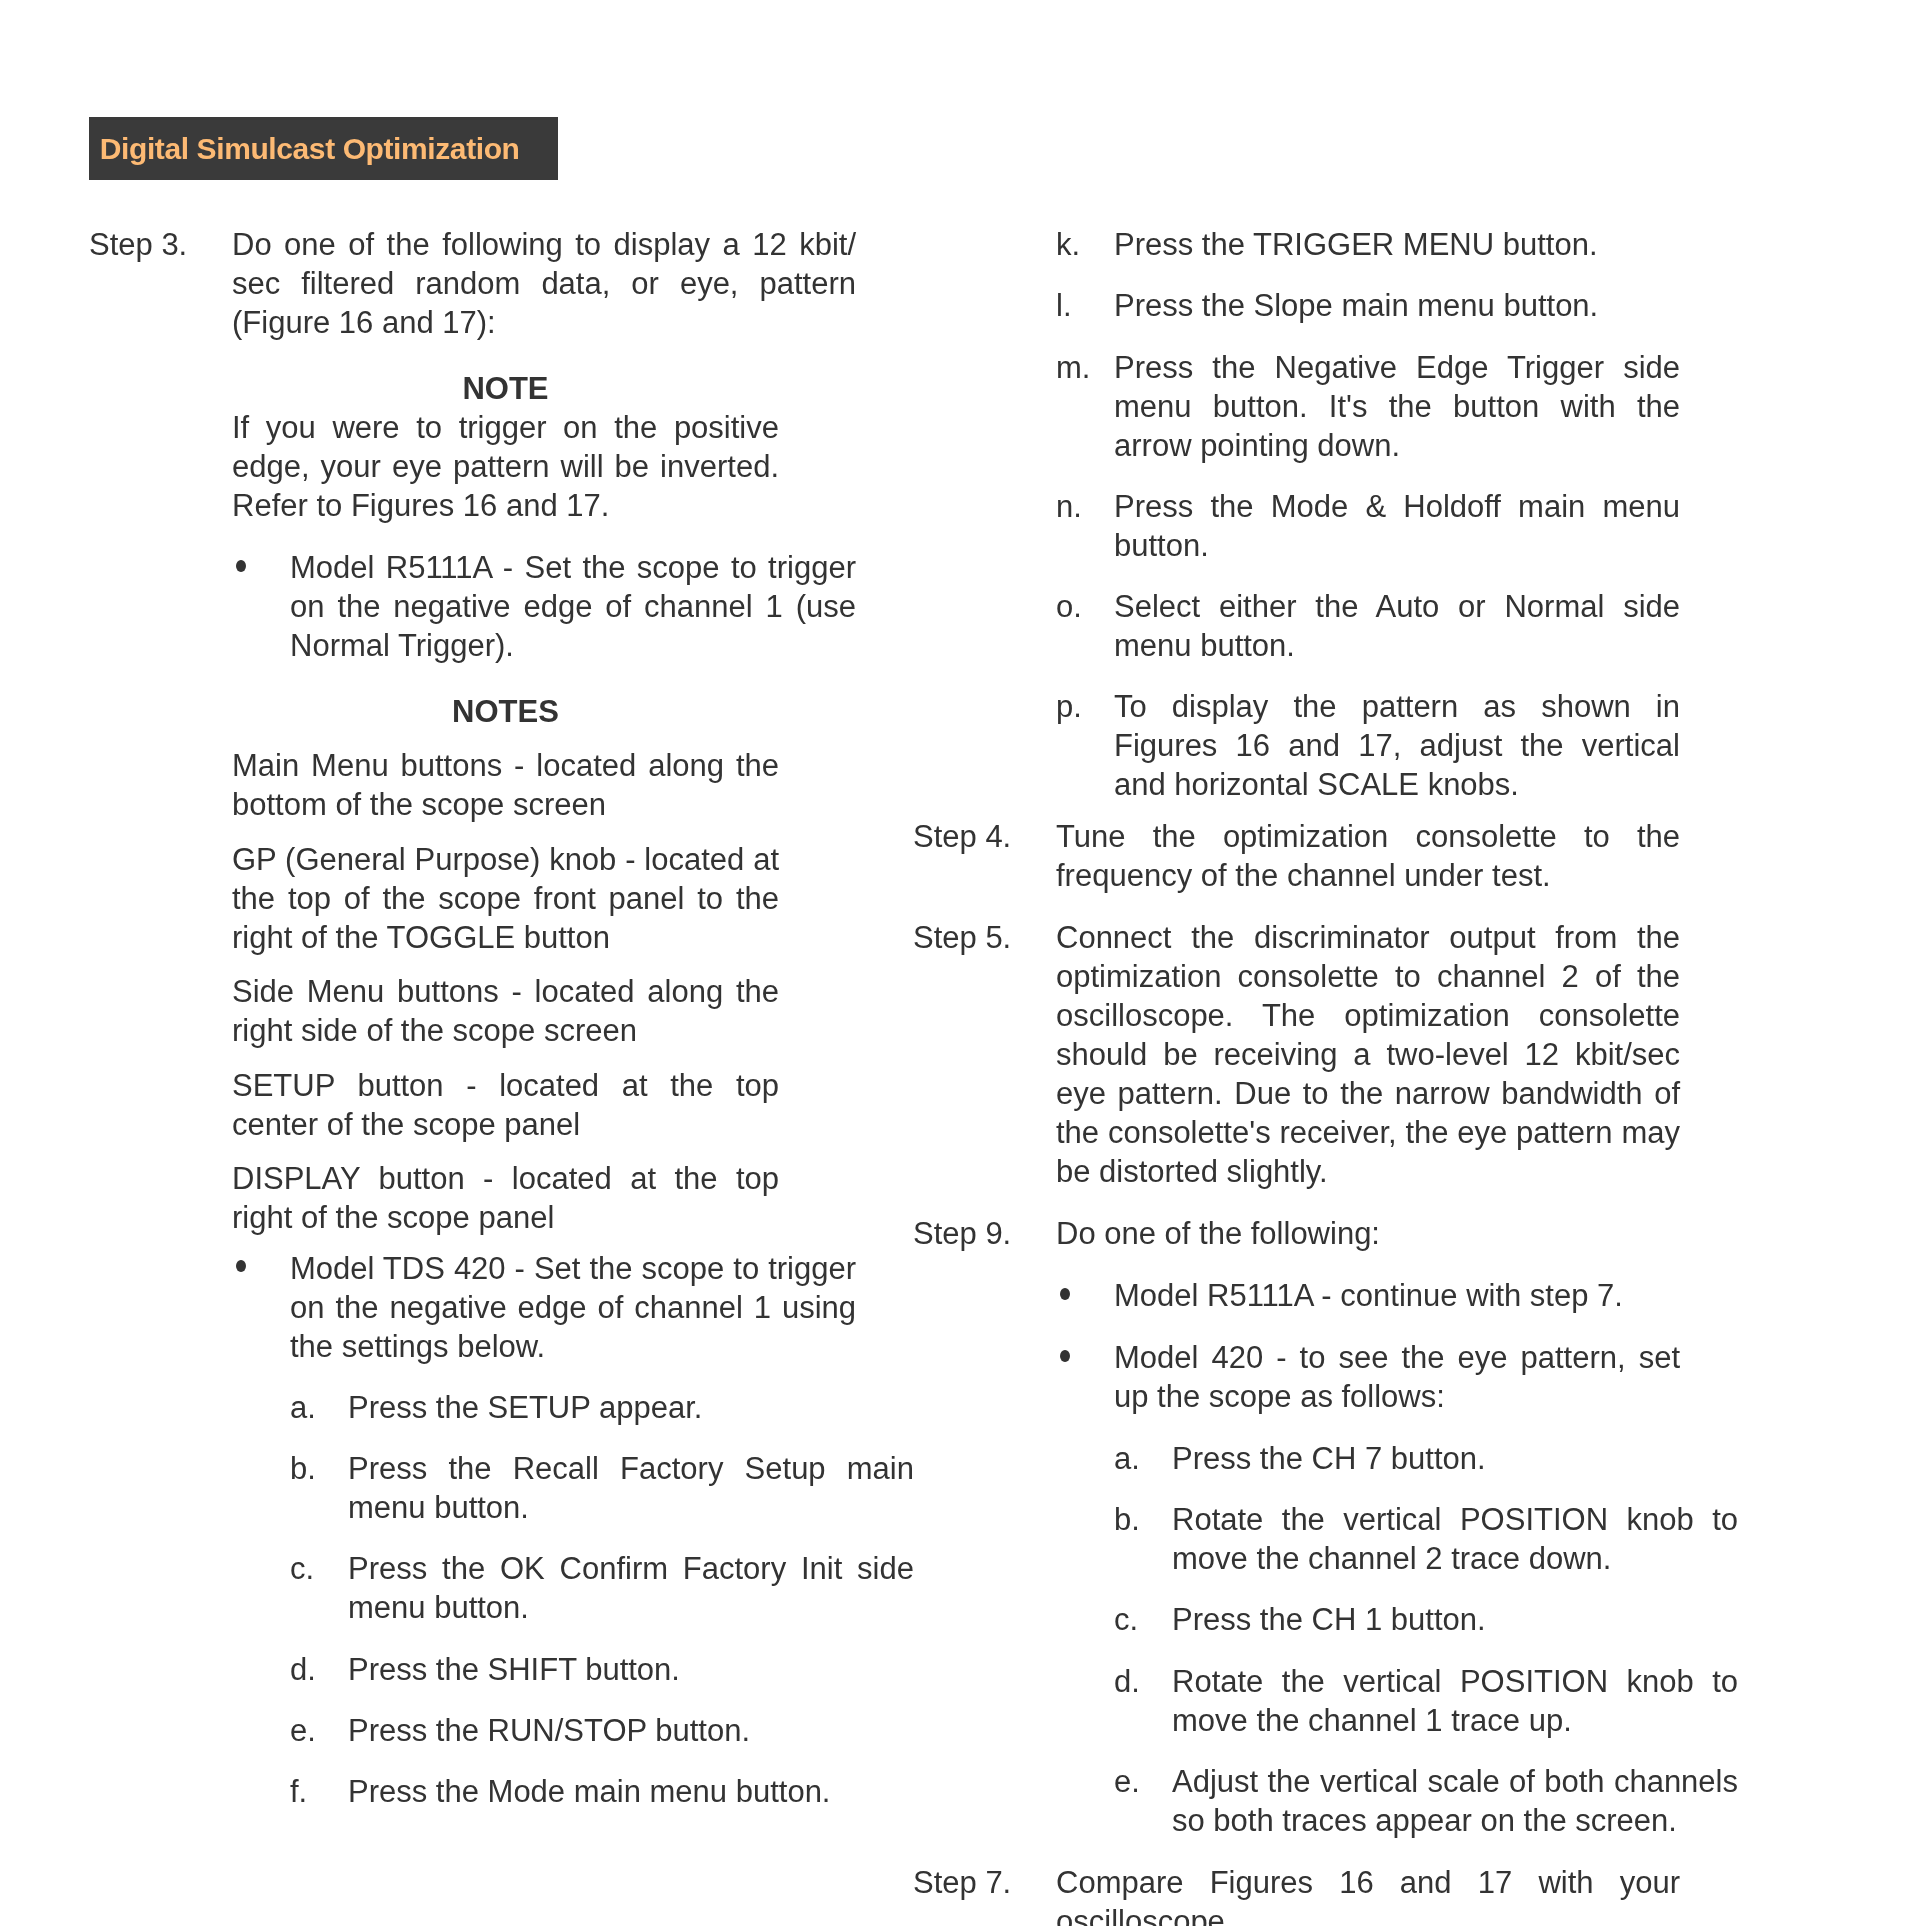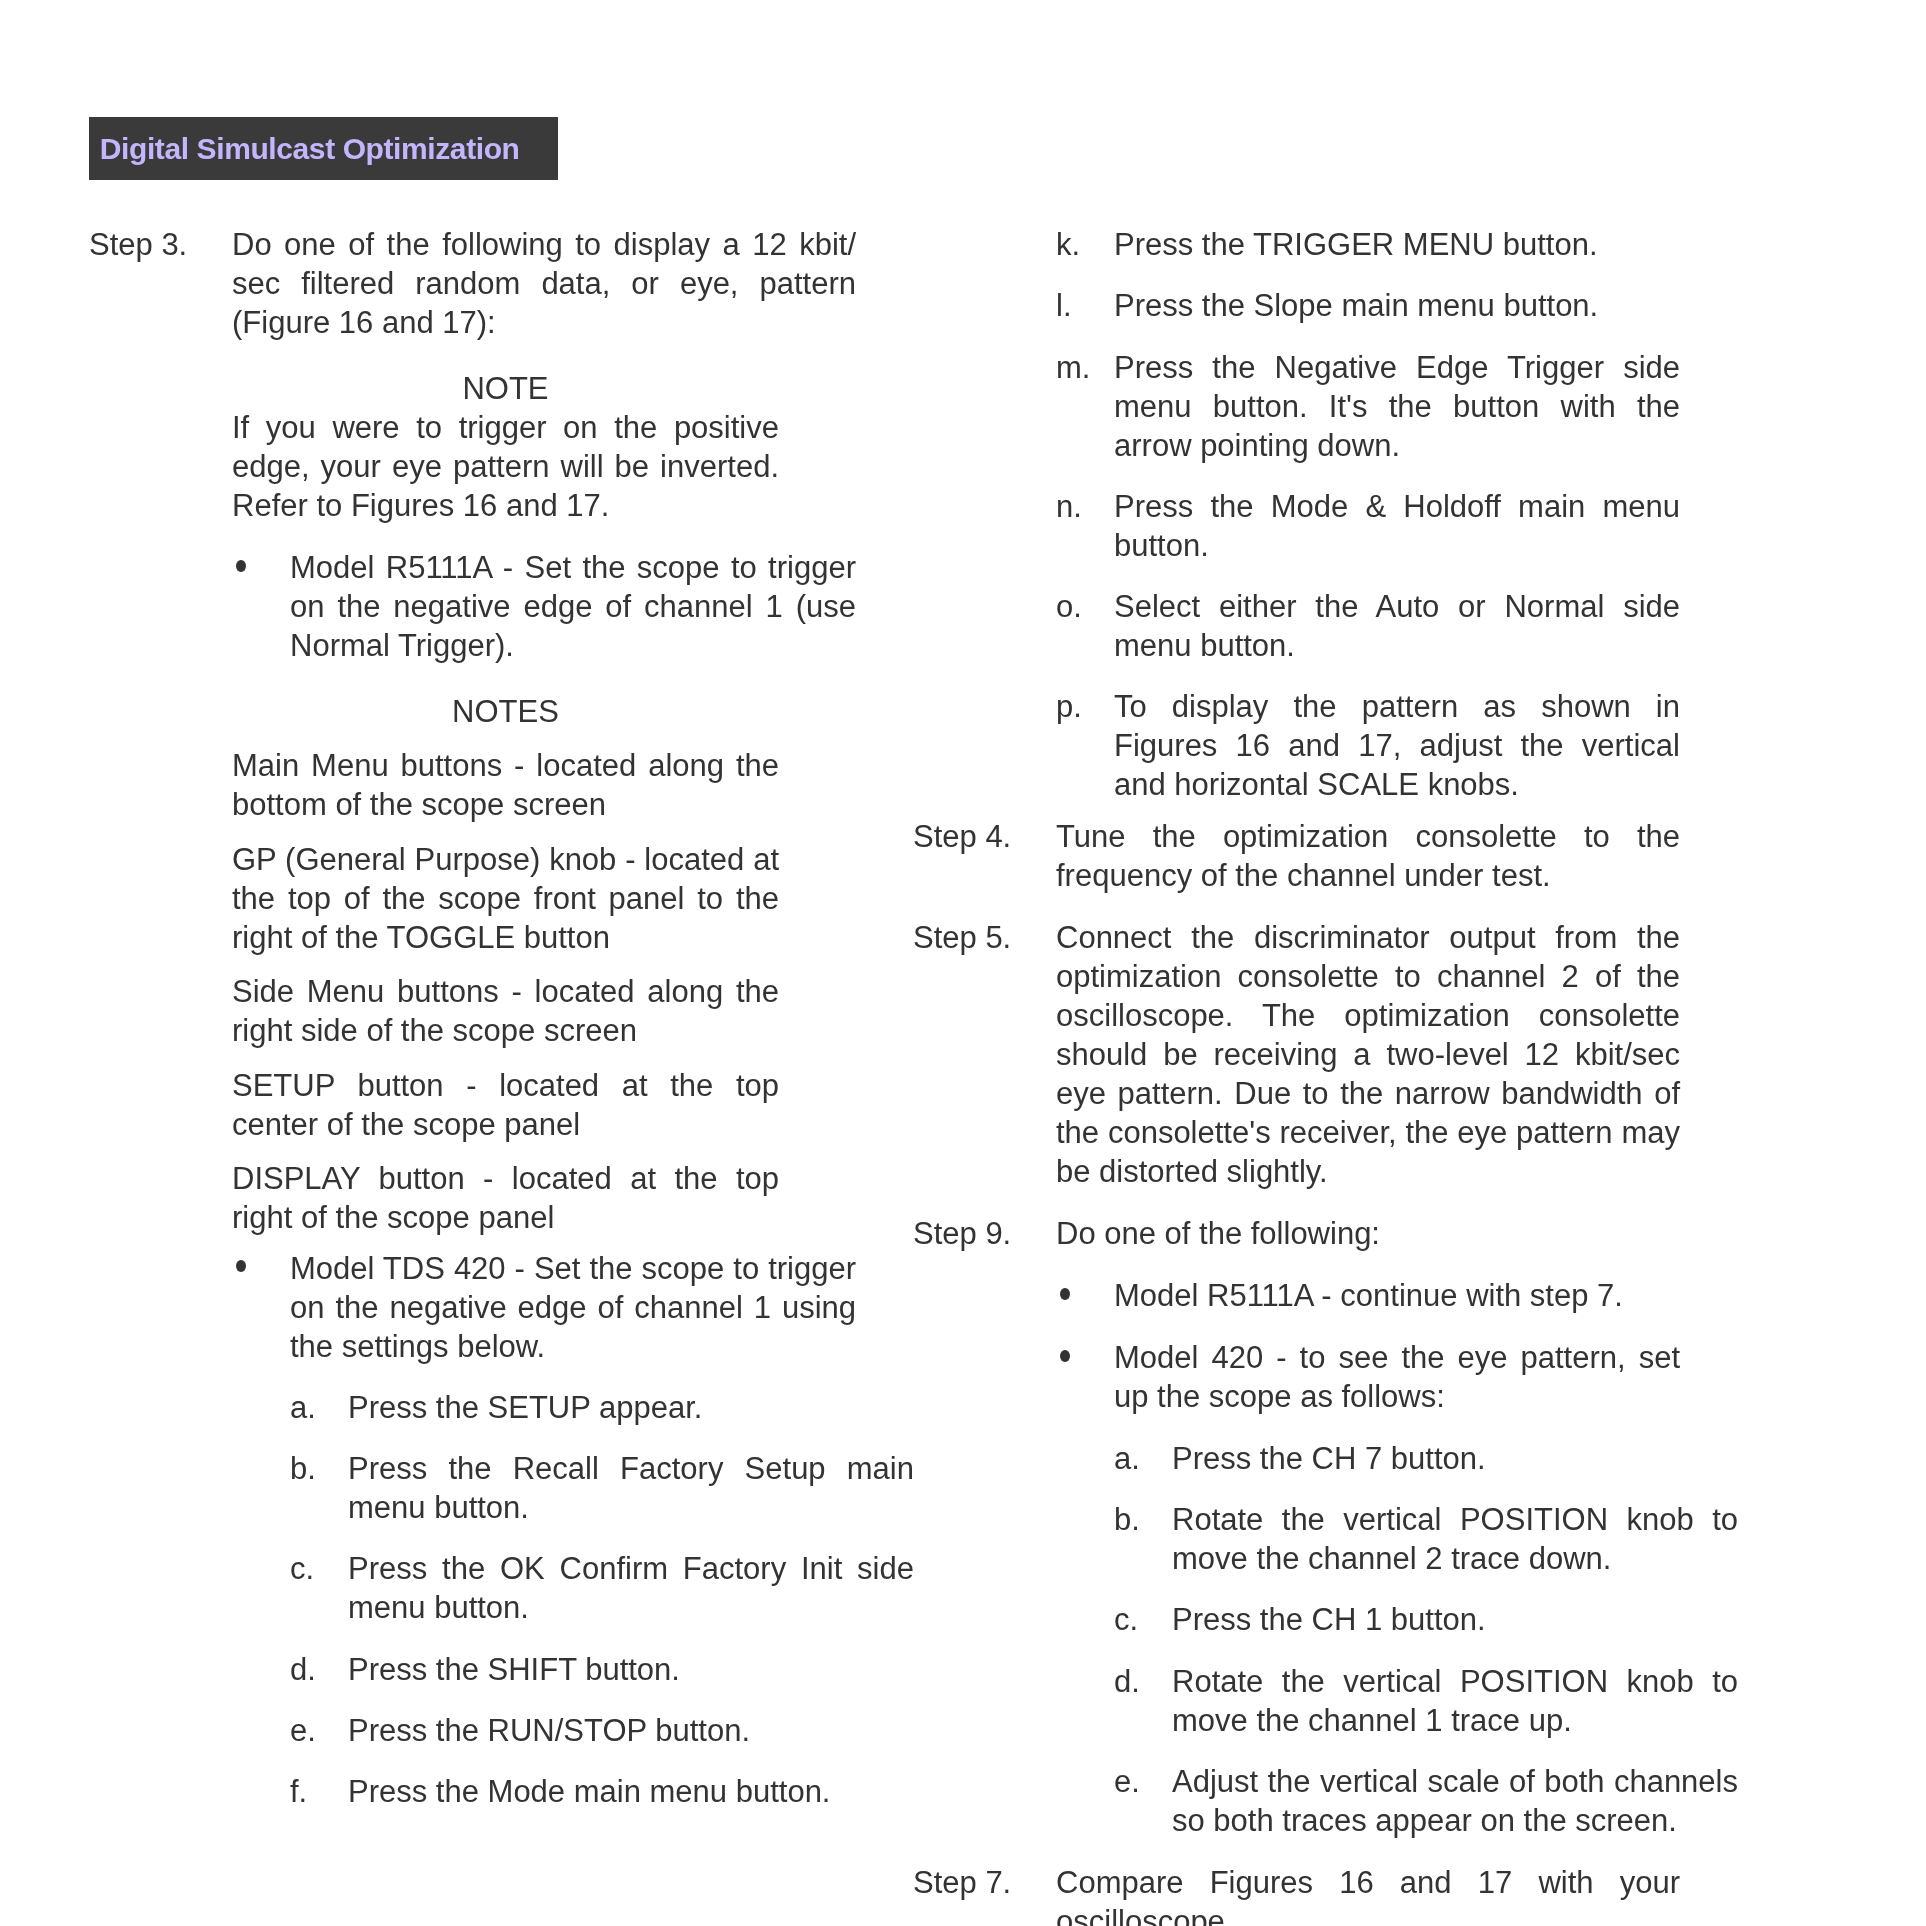--- a/index.html
+++ b/index.html
@@ -3,33 +3,33 @@
 <meta charset="utf-8">
 <style>
   html, body { margin: 0; padding: 0; background: #ffffff; }
   body {
     width: 1937px; height: 2553px; position: relative; overflow: hidden;
     font-family: "Liberation Sans", sans-serif; color: #333333;
   }
   .page { position: absolute; left: 0; top: 0; width: 1937px; height: 2553px; }
   .banner {
     position: absolute; left: 89px; top: 117px; width: 469px; height: 63px;
-    background: #3a3a3a; color: #c4b5fd; font-weight: bold;
+    background: #3a3a3a; color: #fdba74; font-weight: bold;
     font-size: 30px; line-height: 63px; padding-left: 10.8px; box-sizing: border-box;
     letter-spacing: -0.4px; white-space: nowrap;
   }
   .col { position: absolute; top: 225px; font-size: 31px; line-height: 39px; }
   .col-left { left: 89px; width: 770px; }
   .col-right { left: 913px; width: 770px; }
   .step { position: relative; margin-bottom: 23px; }
   .step-label { position: absolute; left: 0; top: 0; width: 139px; white-space: nowrap; }
   .step-body { margin-left: 143px; width: 624px; text-align: justify; }
   .col-right .step-label { left: 0; }
   .col-right .step-body { margin-left: 143px; width: 624px; }
-  .note-head { text-align: center; font-weight: normal; margin-top: 27px; width: 547px; margin-left: 0; }
+  .note-head { text-align: center; font-weight: bold; margin-top: 27px; width: 547px; margin-left: 0; }
   .note-text { width: 547px; text-align: justify; }
   .para { margin-top: 15.4px; }
   .bullet { position: relative; margin-top: 23px; padding-left: 58px; width: 566px; text-align: justify; }
   .bullet .dot {
     position: absolute; left: 3.9px; top: 11.6px; width: 10px; height: 12.3px;
     background: #333; border-radius: 50%;
   }
   .sub { position: relative; margin-top: 22.3px; padding-left: 58px; width: 566px; }
   .sub-letter { position: absolute; left: 0; top: 0; }
   .sub-text { text-align: justify; }

